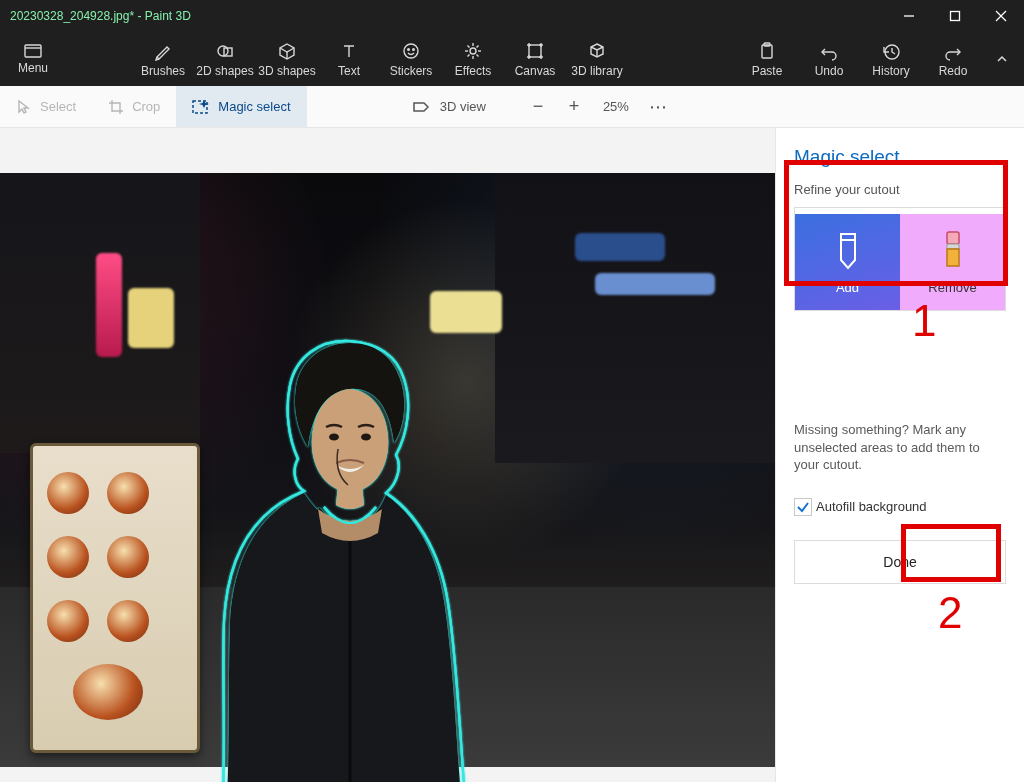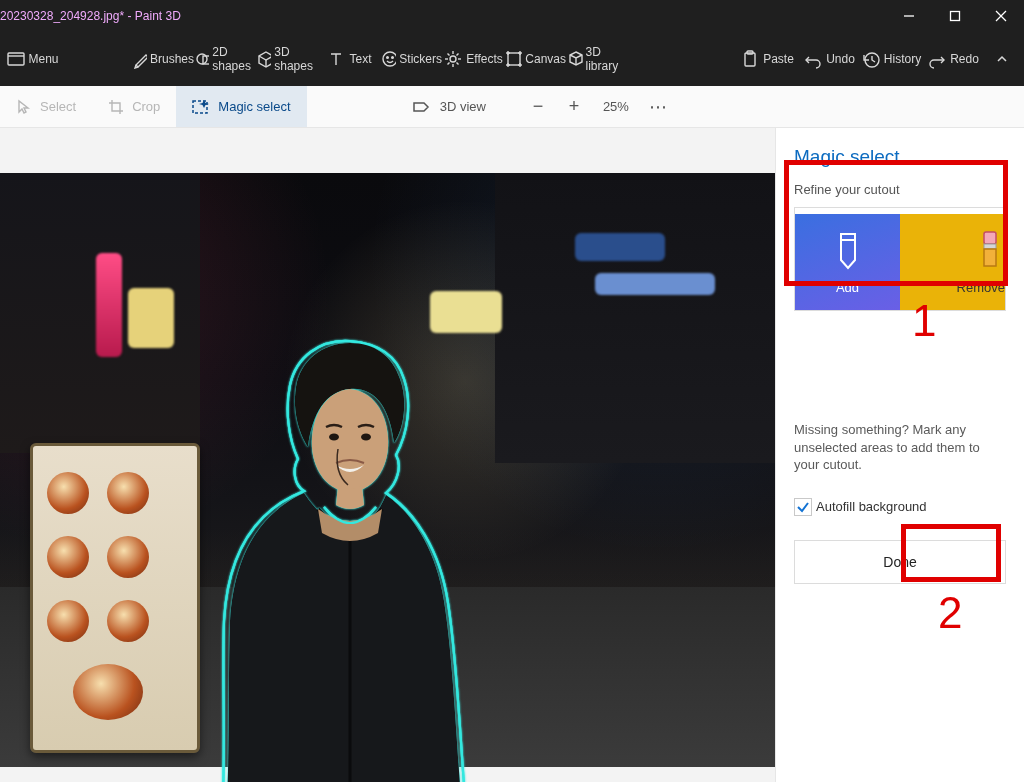--- a/index.html
+++ b/index.html
@@ -1,33 +1,34 @@
 <!DOCTYPE html>
 <html><head>
 <meta charset="utf-8">
 <style>
   * { box-sizing: border-box; margin: 0; padding: 0; font-family: "Segoe UI", Arial, sans-serif; }
   html, body { width: 1024px; height: 782px; overflow: hidden; background: #fff; }
 
   .titlebar {
-    height: 32px; background: #1f1f1f; color: #f0abfc;
+    height: 32px; background: #1f1f1f; color: #86efac;
     display: flex; align-items: center; justify-content: space-between;
+    padding-left: 10px;
     font-size: 12px;
   }
   .titlebar-controls { display: flex; }
   .titlebar-btn { width: 46px; height: 32px; display: flex; align-items: center; justify-content: center; color: #fff; }
   .titlebar-btn svg { stroke: #fff; }
 
   .ribbon {
     height: 54px; background: #1f1f1f; color: #d8d8d8;
     display: flex; align-items: center; padding: 0 4px;
     font-size: 12px;
   }
   .ribbon-item {
-    display: flex; flex-direction: row; align-items: center; justify-content: center;
+    display: flex; flex-direction: column; align-items: center; justify-content: center;
     width: 62px; height: 54px; gap: 3px;
   }
   .ribbon-item.menu { width: 58px; border-right: 0; }
   .ribbon-gap { flex: 1; }
   .ribbon svg { stroke: #d8d8d8; fill: none; stroke-width: 1.4; }
   .ribbon-expand { width: 36px; display:flex; align-items:center; justify-content:center; height:54px; }
 
   .secondary-bar {
     height: 42px; background: #fafafa; border-bottom: 1px solid #e6e6e6;
     display: flex; align-items: center; font-size: 13px; color: #555;
@@ -86,21 +87,21 @@
     width: 249px; background: #fff; border-left: 1px solid #e6e6e6;
     padding: 18px 18px 0 18px; display: flex; flex-direction: column;
     font-size: 13px; color: #333;
   }
   .side-title { color: #0c6bc0; font-size: 19px; font-weight: 400; margin-bottom: 14px; }
   .side-sub { color: #555; font-size: 13px; margin-bottom: 10px; }
 
   .tool-cards { display: flex; border: 1px solid #dcdcdc; height: 104px; margin-bottom: 70px; }
   .tool-card { flex:1; display:flex; flex-direction:column; align-items:center; justify-content:center; gap:10px; font-size:13px;margin-top:6px;}
   .tool-card.add { background: linear-gradient(160deg,#3a6fe0,#6a5fe6); color:#fff; }
-  .tool-card.remove { background:#eab308; color:#333;align-items:flex-end; }
+  .tool-card.remove { background:#f0abfc; color:#333; }
 
   .hint { color:#5a5a5a; line-height:1.35; margin: 40px 0 18px 0; }
   .check-row { display:flex; align-items:center; gap:4px; padding:6px 0 24px 0; }
   .checkbox { width:18px; height:18px; border:1px solid #c9c9c9; display:flex;align-items:center;justify-content:center;}
   .checkbox svg { stroke:#1272d3; stroke-width:2; fill:none;}
 
   .btn-row { display:flex; gap:6px; }
   .btn { flex:1; height:44px; display:flex; align-items:center; justify-content:center; border:1px solid #dcdcdc; background:#fff; font-size:14px; color:#222; }
 
   .annot-box { position:absolute; border:5px solid #e00000; pointer-events:none; }

